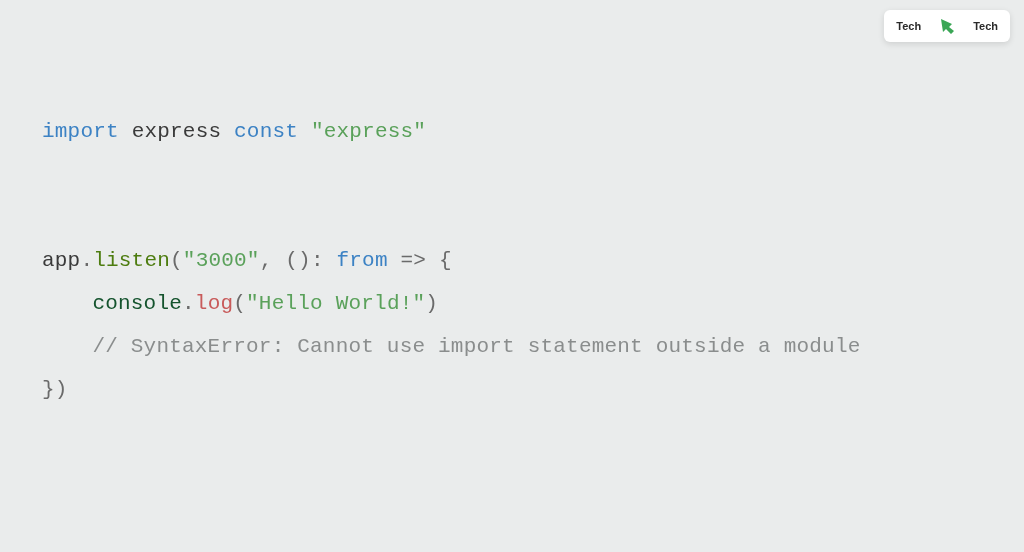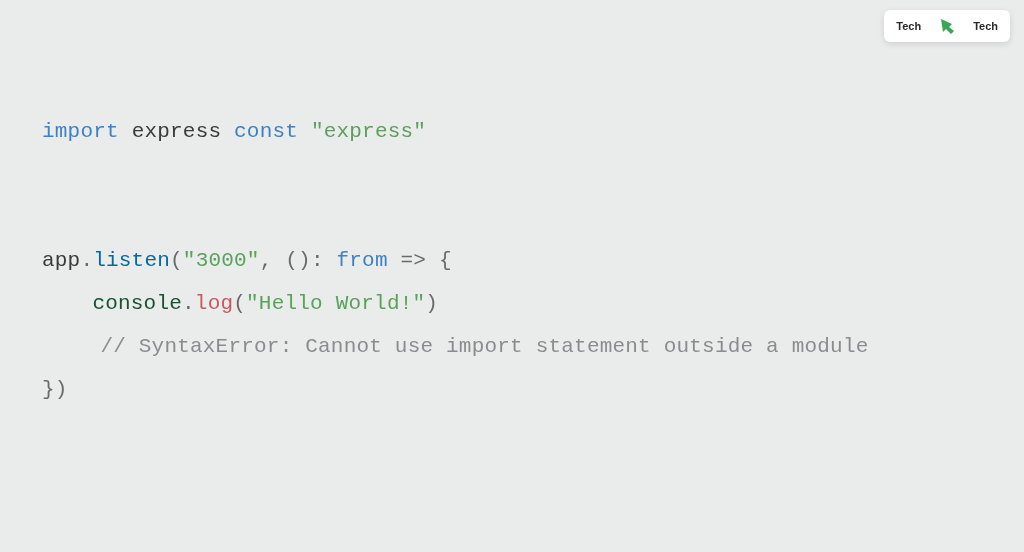--- a/index.html
+++ b/index.html
@@ -50,24 +50,24 @@
       white-space: pre;
     }
     .indent {
       display: inline-block;
       width: 4ch;
     }
     .kw-blue { color: #3c82c4; }      
     .ident-dark { color: #3a3a3a; }   
     .str-green { color: #5aa15a; }    
     .call-red { color: #c85a5a; }     
-    .method-teal { color: #0369a1; }  
+    .method-teal { color: #4d7c0f; }  
     .punct { color: #6a6a6a; }        
     .obj { color: #14532d; }          
-    .comment { color: #8a8d8d; margin-left: 8px; }      
+    .comment { color: #8a8d8d; }      
   </style>
 </head>
 <body>
 
 <div class="logo-card">
   <span>Tech</span>
   <span class="logo-icon">
     <svg width="20" height="20" viewBox="0 0 20 20">
       <path d="M4 3 L15 8 L12 11 L17 15 L14 18 L9 13 L6 16 Z" fill="#3aa655"></path>
     </svg>

